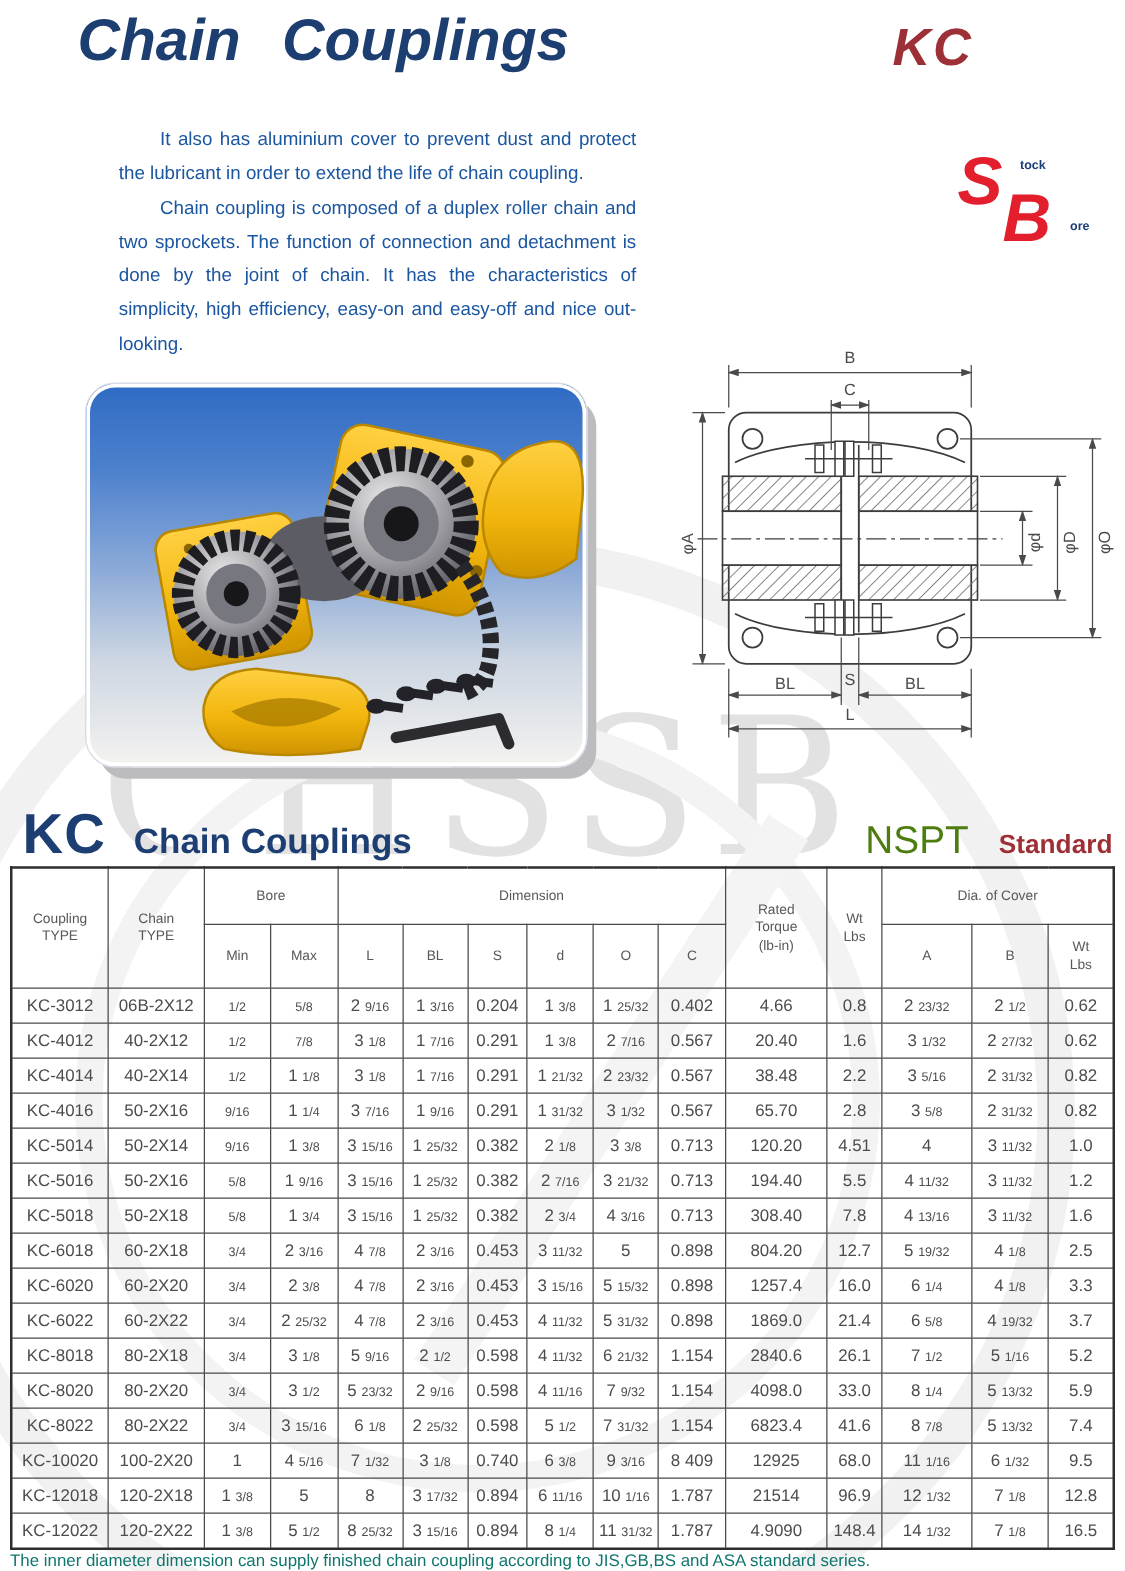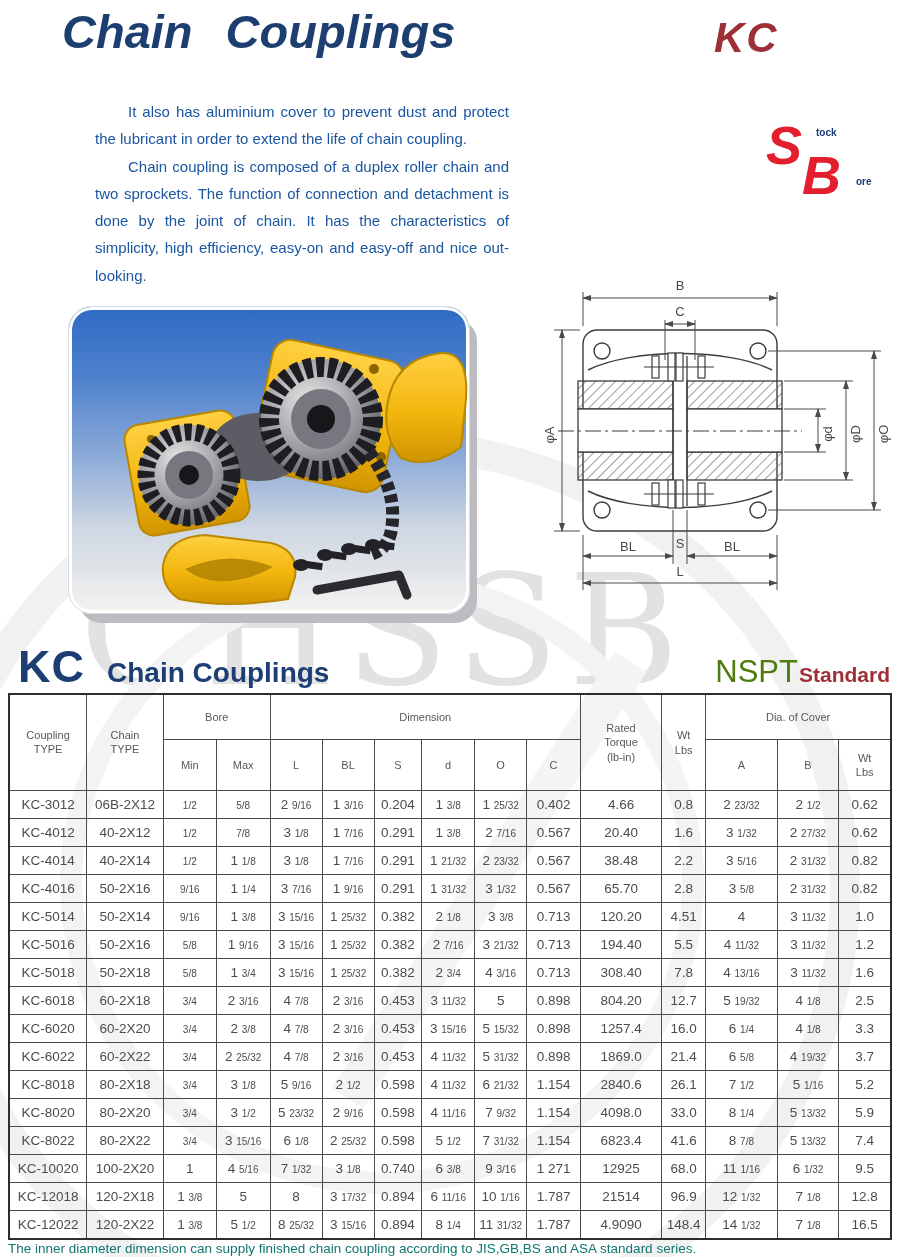--- a/index.html
+++ b/index.html
@@ -43,21 +43,21 @@
 
   
   .diagram{position:absolute;left:540px;top:268px;width:356px;height:336px;z-index:1;}
 
   
   .sec-head{position:absolute;left:8px;top:644px;width:884px;z-index:1;display:flex;align-items:baseline;}
   .sec-kc{font-size:45px;font-weight:bold;color:#1c3e73;letter-spacing:1px;line-height:1;margin-left:10px;}
   .sec-title{font-size:28px;font-weight:bold;color:#1c3e73;margin-left:22px;line-height:1;}
   .sec-right{margin-left:auto;margin-right:2px;display:flex;align-items:baseline;}
   .sec-nspt{font-size:31px;font-weight:normal;color:#4d7c0f;line-height:1;}
-  .sec-standard{font-size:21px;font-weight:bold;color:#9e2f35;margin-left:1px;line-height:1;}
+  .sec-standard{font-size:21px;font-weight:bold;color:#9e2f35;margin-left:24px;line-height:1;}
 
   
   table.kc{position:absolute;left:8px;top:693px;width:884px;z-index:1;border-collapse:collapse;
            border:2px solid #2e2e2e;table-layout:fixed;background:transparent;}
   table.kc th, table.kc td{border:1px solid #4a4a4a;text-align:center;vertical-align:middle;
            color:#4c4c4c;padding:0 1px;background:transparent;}
   table.kc th{font-weight:normal;font-size:11px;color:#585858;}
   table.kc thead tr.h1 th{height:44px;}
   table.kc thead tr.h2 th{height:50px;}
   table.kc td{height:27px;font-size:13.5px;white-space:nowrap;}
@@ -544,21 +544,21 @@
         <tr>
           <td>KC-10020</td>
           <td>100-2X20</td>
           <td>1</td>
           <td>4 <span class="fr">5/16</span></td>
           <td>7 <span class="fr">1/32</span></td>
           <td>3 <span class="fr">1/8</span></td>
           <td>0.740</td>
           <td>6 <span class="fr">3/8</span></td>
           <td>9 <span class="fr">3/16</span></td>
-          <td>1 271</td>
+          <td>8 409</td>
           <td>12925</td>
           <td>68.0</td>
           <td>11 <span class="fr">1/16</span></td>
           <td>6 <span class="fr">1/32</span></td>
           <td>9.5</td>
         </tr>
         <tr>
           <td>KC-12018</td>
           <td>120-2X18</td>
           <td>1 <span class="fr">3/8</span></td>

